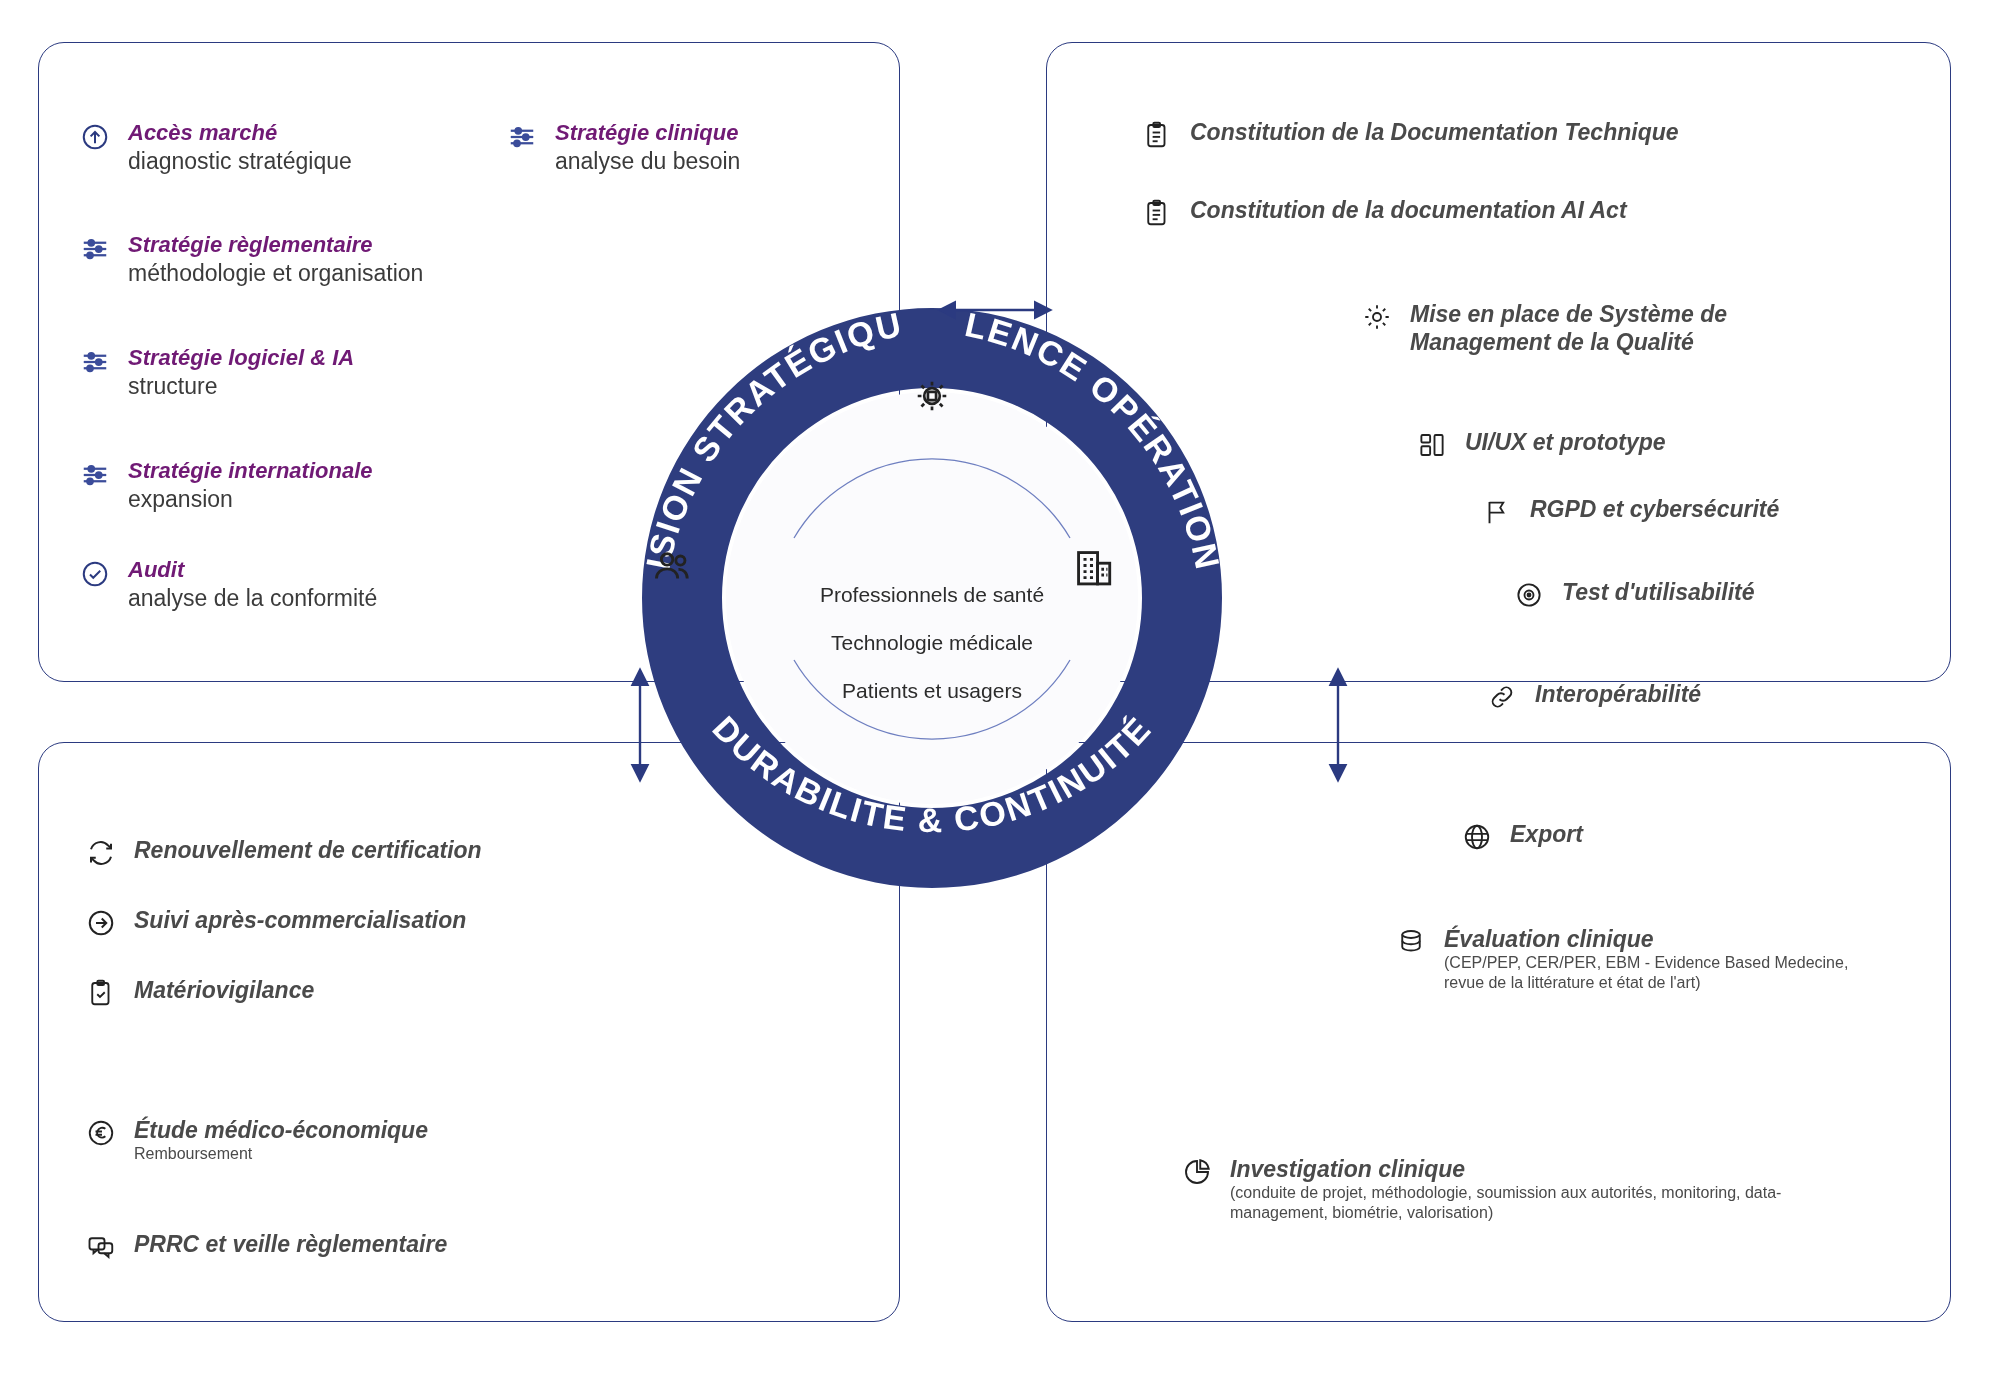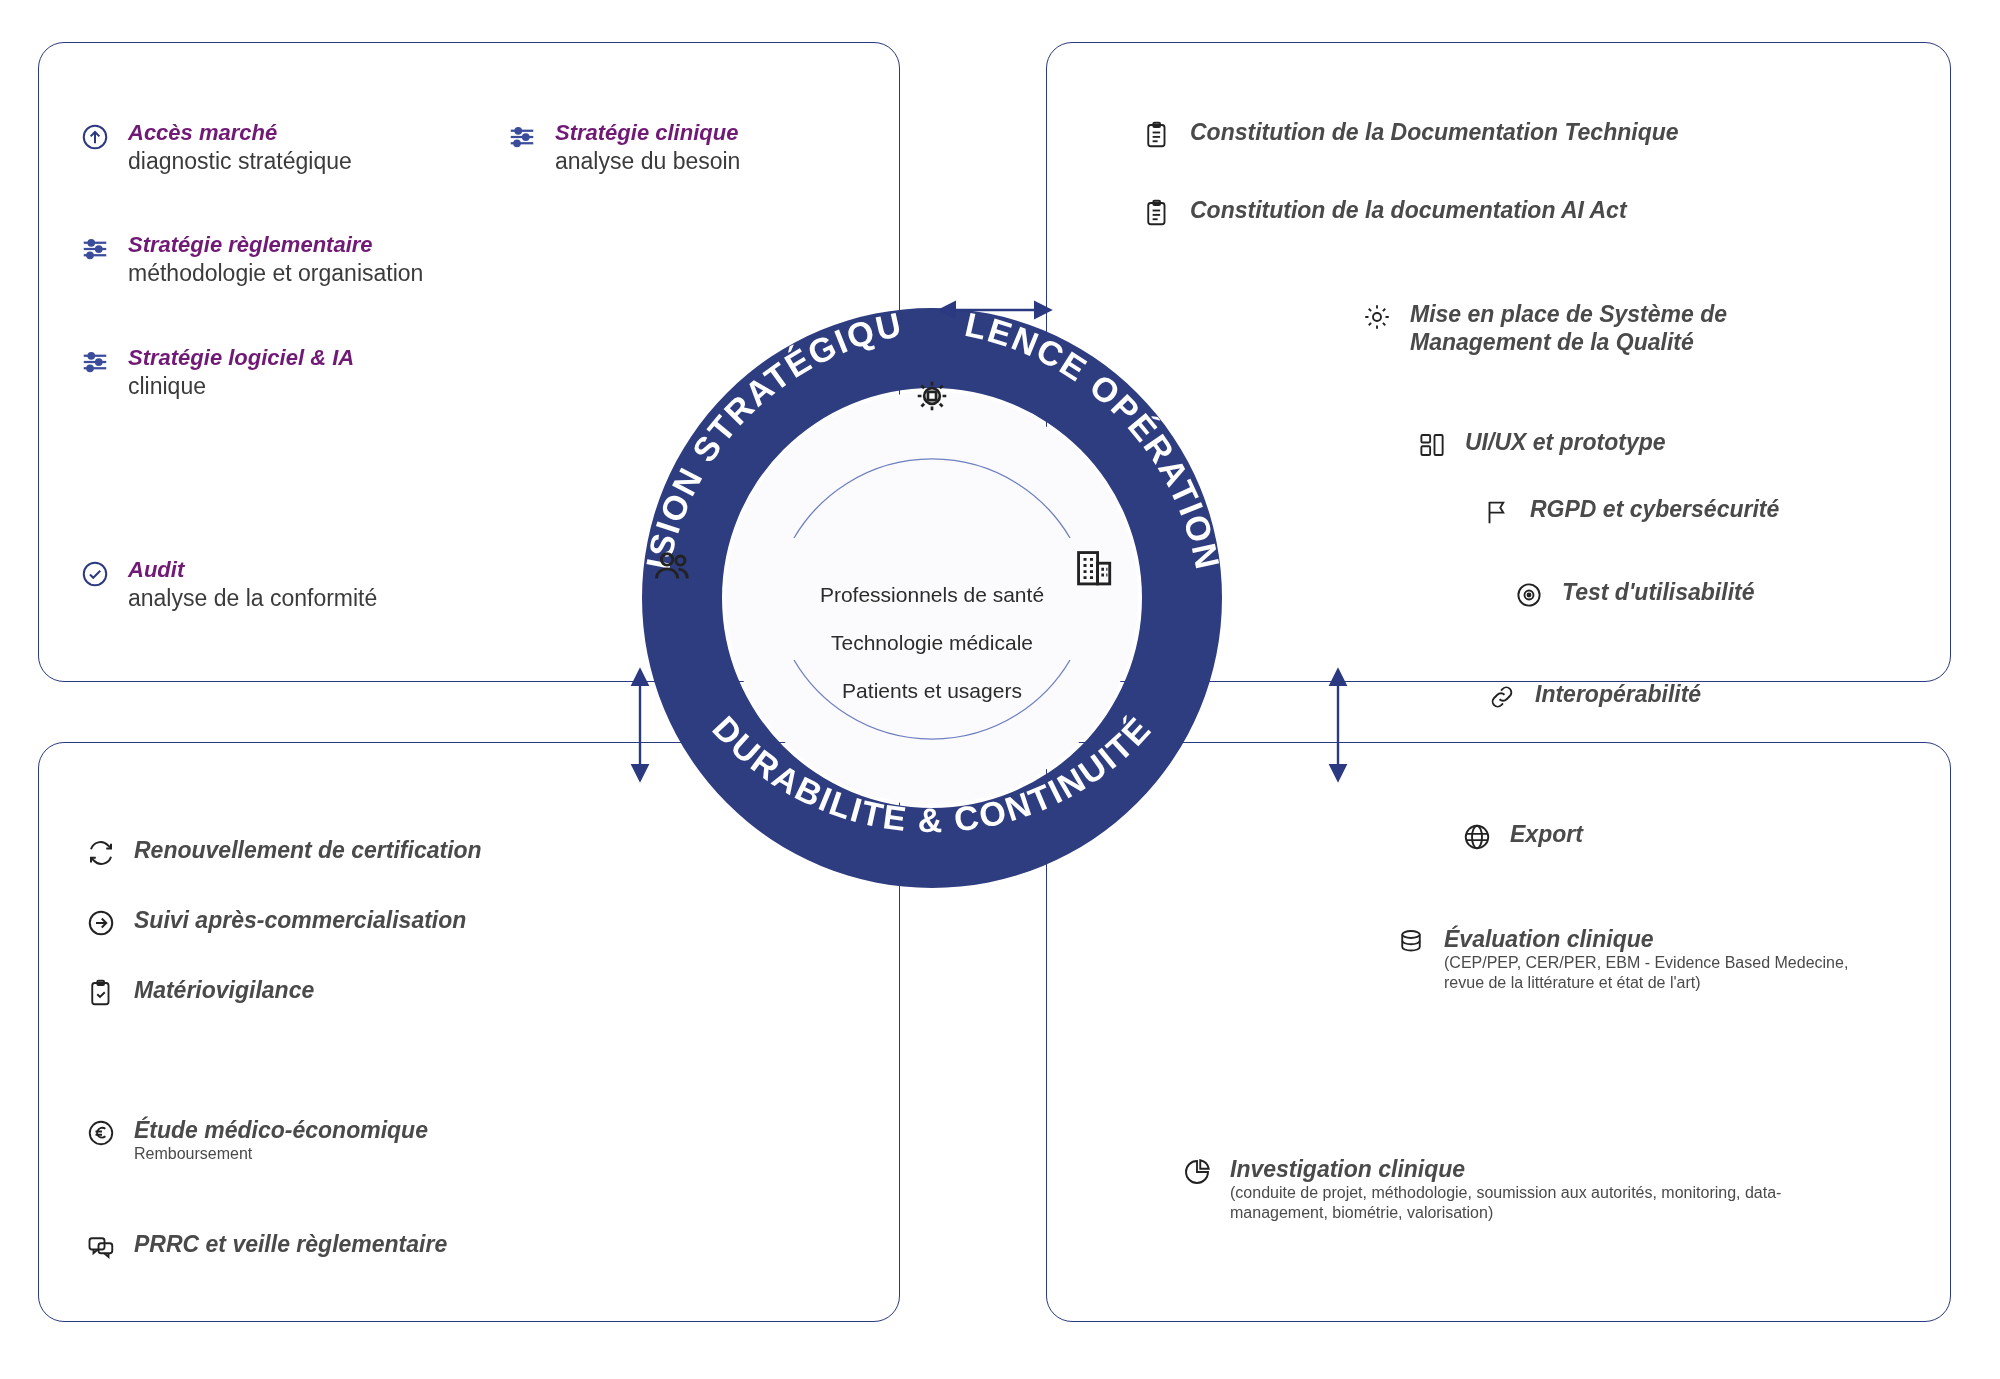--- a/index.html
+++ b/index.html
@@ -180,24 +180,40 @@
         <line x1="3" y1="7" x2="21" y2="7"></line>
           <circle cx="9" cy="7" r="2.2" fill="#3b4c9a"></circle>
         <line x1="3" y1="12" x2="21" y2="12"></line>
           <circle cx="15" cy="12" r="2.2" fill="#3b4c9a"></circle>
         <line x1="3" y1="17" x2="21" y2="17"></line>
           <circle cx="8" cy="17" r="2.2" fill="#3b4c9a"></circle>
       </svg>
     </span>
     <span class="tx">
       <div class="ttl">Stratégie logiciel &amp; IA</div>
-      <div class="sub">clinique</div>
-    </span>
-  </div>
-
+      <div class="sub">structure</div>
+    </span>
+  </div>
+
+  <div class="item" style="left:78px; top:458px;">
+    <span class="ic slider">
+      <svg width="30" height="30" viewBox="0 0 24 24" fill="none" stroke="#3b4c9a" stroke-width="1.8">
+        <line x1="3" y1="7" x2="21" y2="7"></line>
+          <circle cx="9" cy="7" r="2.2" fill="#3b4c9a"></circle>
+        <line x1="3" y1="12" x2="21" y2="12"></line>
+          <circle cx="15" cy="12" r="2.2" fill="#3b4c9a"></circle>
+        <line x1="3" y1="17" x2="21" y2="17"></line>
+          <circle cx="8" cy="17" r="2.2" fill="#3b4c9a"></circle>
+      </svg>
+    </span>
+    <span class="tx">
+      <div class="ttl">Stratégie internationale</div>
+      <div class="sub">expansion</div>
+    </span>
+  </div>
 
   <div class="item" style="left:78px; top:557px;">
     <span class="ic">
       <svg width="30" height="30" viewBox="0 0 24 24" fill="none" stroke="#2b3a80" stroke-width="1.6">
         <circle cx="12" cy="12" r="9"></circle>
           <path d="M8 12.4l2.6 2.6L16.2 9.4"></path>
       </svg>
     </span>
     <span class="tx">
       <div class="ttl">Audit</div>

